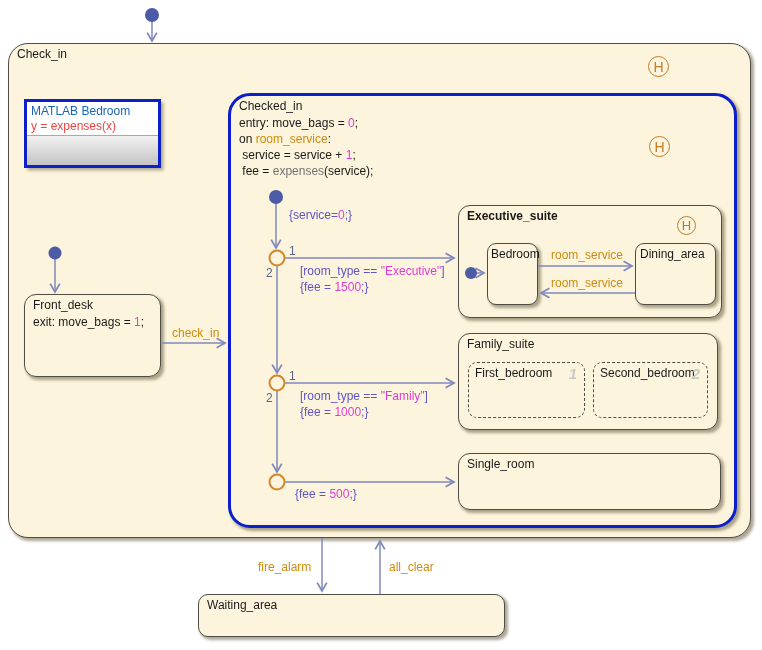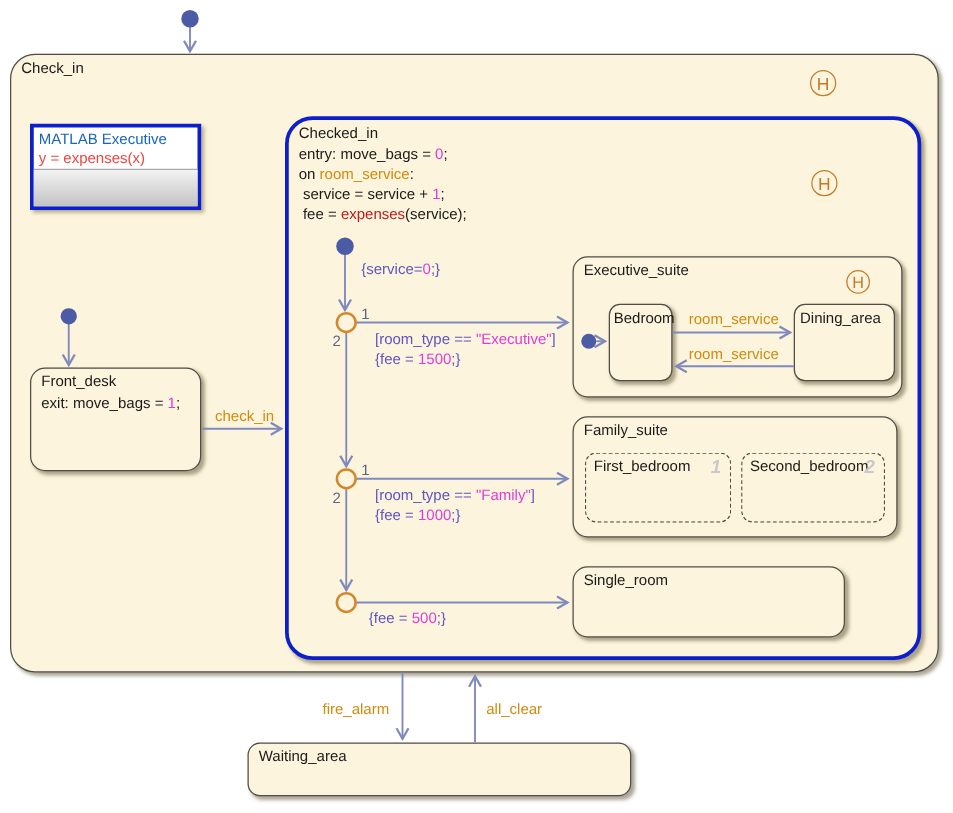--- a/index.html
+++ b/index.html
@@ -15,21 +15,21 @@
   .dashed{border:1.6px dashed #4f4d48;box-shadow:none;background:transparent;text-align:center;}
   .par-num{position:absolute;top:2px;right:7px;font-size:15px;font-weight:bold;
     font-style:italic;color:#c9c9c9;}
 
   .code-block{position:absolute;font-size:12px;line-height:16px;color:#1a1a1a;white-space:pre;}
   .code-line{white-space:pre;}
 
   .seg-k{color:#1a1a1a;}
   .seg-m{color:#de3cd8;}
   .seg-e{color:#cf8b0e;}
-  .seg-f{color:#b91c1c;}
+  .seg-f{color:#737373;}
   .seg-c{color:#5f55c4;}
 
   .label{position:absolute;font-size:12px;white-space:nowrap;}
   .event-label{color:#cf8b0e;}
   .cond-label{color:#5f55c4;}
   .junc-num{position:absolute;font-size:12px;color:#5c6485;white-space:nowrap;}
 
   .history{position:absolute;width:21px;height:21px;border:1.6px solid #c47b28;border-radius:50%;
     color:#c47b28;font-size:14px;display:flex;align-items:center;justify-content:center;
     background:transparent;box-sizing:border-box;}
@@ -49,36 +49,36 @@
 </head>
 <body>
 
 <div id="canvas">
 
   <div class="state" style="left:8px;top:43px;width:743px;height:495px;border-radius:20px;">
     <span class="title">Check_in</span>
   </div>
 
   <div class="mlfn">
-    <div class="mlfn-title">MATLAB Executive</div>
+    <div class="mlfn-title">MATLAB Bedroom</div>
     <div class="mlfn-body">y = expenses(x)</div>
     <div class="mlfn-grad"></div>
   </div>
 
   <div class="state" style="left:24px;top:294px;width:137px;height:83px;border-radius:12px;">
     <span class="title">Front_desk</span>
     <div class="code-block" style="left:8px;top:19px;"><div class="code-line"><span class="seg-k">exit: move_bags = </span><span class="seg-m">1</span><span class="seg-k">;</span></div></div>
   </div>
 
   <div class="state blue-state" style="left:228px;top:93px;width:509px;height:435px;border-radius:22px;">
     <span class="title">Checked_in</span>
     <div class="code-block" style="left:8px;top:19px;"><div class="code-line"><span class="seg-k">entry: move_bags = </span><span class="seg-m">0</span><span class="seg-k">;</span></div><div class="code-line"><span class="seg-k">on </span><span class="seg-e">room_service</span><span class="seg-k">:</span></div><div class="code-line"><span class="seg-k"> service = service + </span><span class="seg-m">1</span><span class="seg-k">;</span></div><div class="code-line"><span class="seg-k"> fee = </span><span class="seg-f">expenses</span><span class="seg-k">(service);</span></div></div>
   </div>
 
-  <div class="state" style="left:458px;top:205px;width:264px;height:113px;border-radius:12px;">
+  <div class="state" style="left:458px;top:205px;width:264px;height:113px;border-radius:12px;font-weight:bold;">
     <span class="title">Executive_suite</span>
   </div>
   <div class="state" style="left:635px;top:243px;width:81px;height:62px;border-radius:9px;">
     <span class="title" style="left:4px;">Dining_area</span>
   </div>
   <div class="state" style="left:487px;top:243px;width:51px;height:62px;border-radius:9px;">
     <span class="title" style="left:3px;">Bedroom</span>
   </div>
 
   <div class="state" style="left:458px;top:333px;width:260px;height:97px;border-radius:12px;">
@@ -86,21 +86,21 @@
   </div>
   <div class="state dashed" style="left:468px;top:362px;width:117px;height:56px;border-radius:9px;">
     <span class="title" style="left:6px;">First_bedroom</span>
     <span class="par-num">1</span>
   </div>
   <div class="state dashed" style="left:593px;top:362px;width:115px;height:56px;border-radius:9px;">
     <span class="title" style="left:6px;">Second_bedroom</span>
     <span class="par-num">2</span>
   </div>
 
-  <div class="state" style="left:458px;top:453px;width:218px;height:57px;border-radius:12px;">
+  <div class="state" style="left:458px;top:453px;width:263px;height:57px;border-radius:12px;">
     <span class="title">Single_room</span>
   </div>
 
   <div class="state" style="left:198px;top:594px;width:307px;height:43px;border-radius:10px;padding-left:16px;">
     <span class="title">Waiting_area</span>
   </div>
 
   <svg class="wires" width="762" height="650" viewBox="0 0 762 650">
     <defs>
       <marker id="arr" viewBox="0 0 10 10" refX="8.5" refY="5" markerWidth="8" markerHeight="8" orient="auto-start-reverse">

